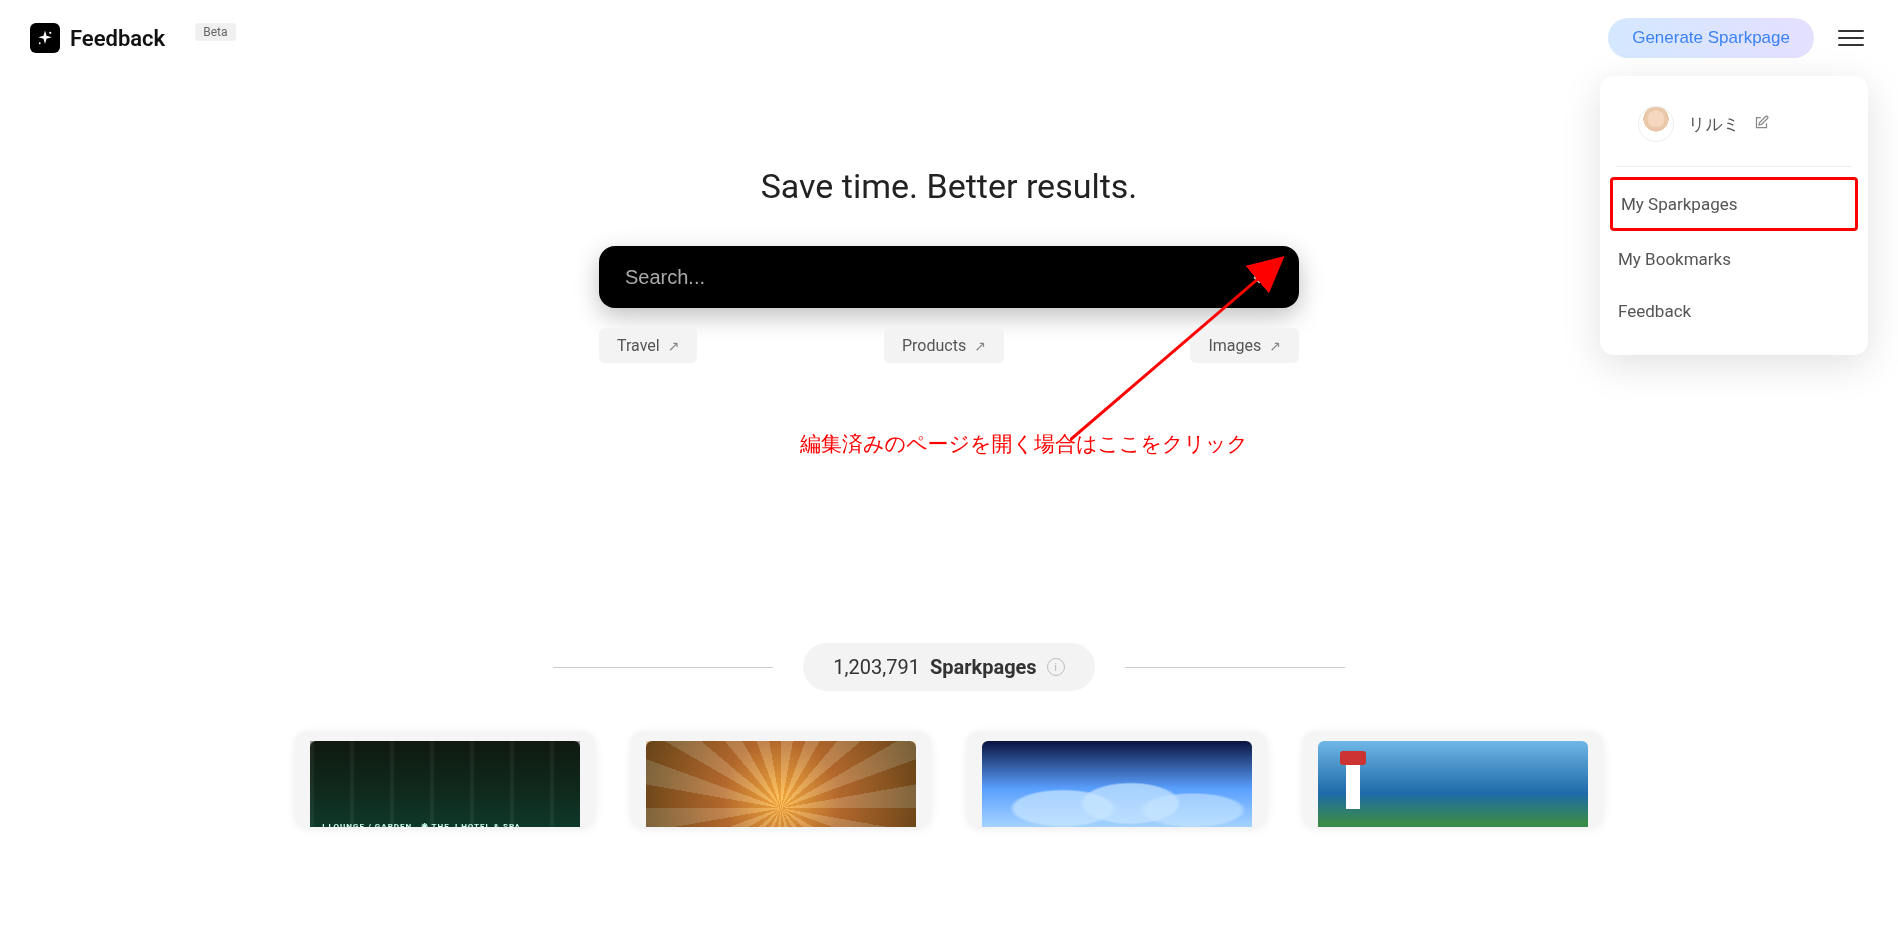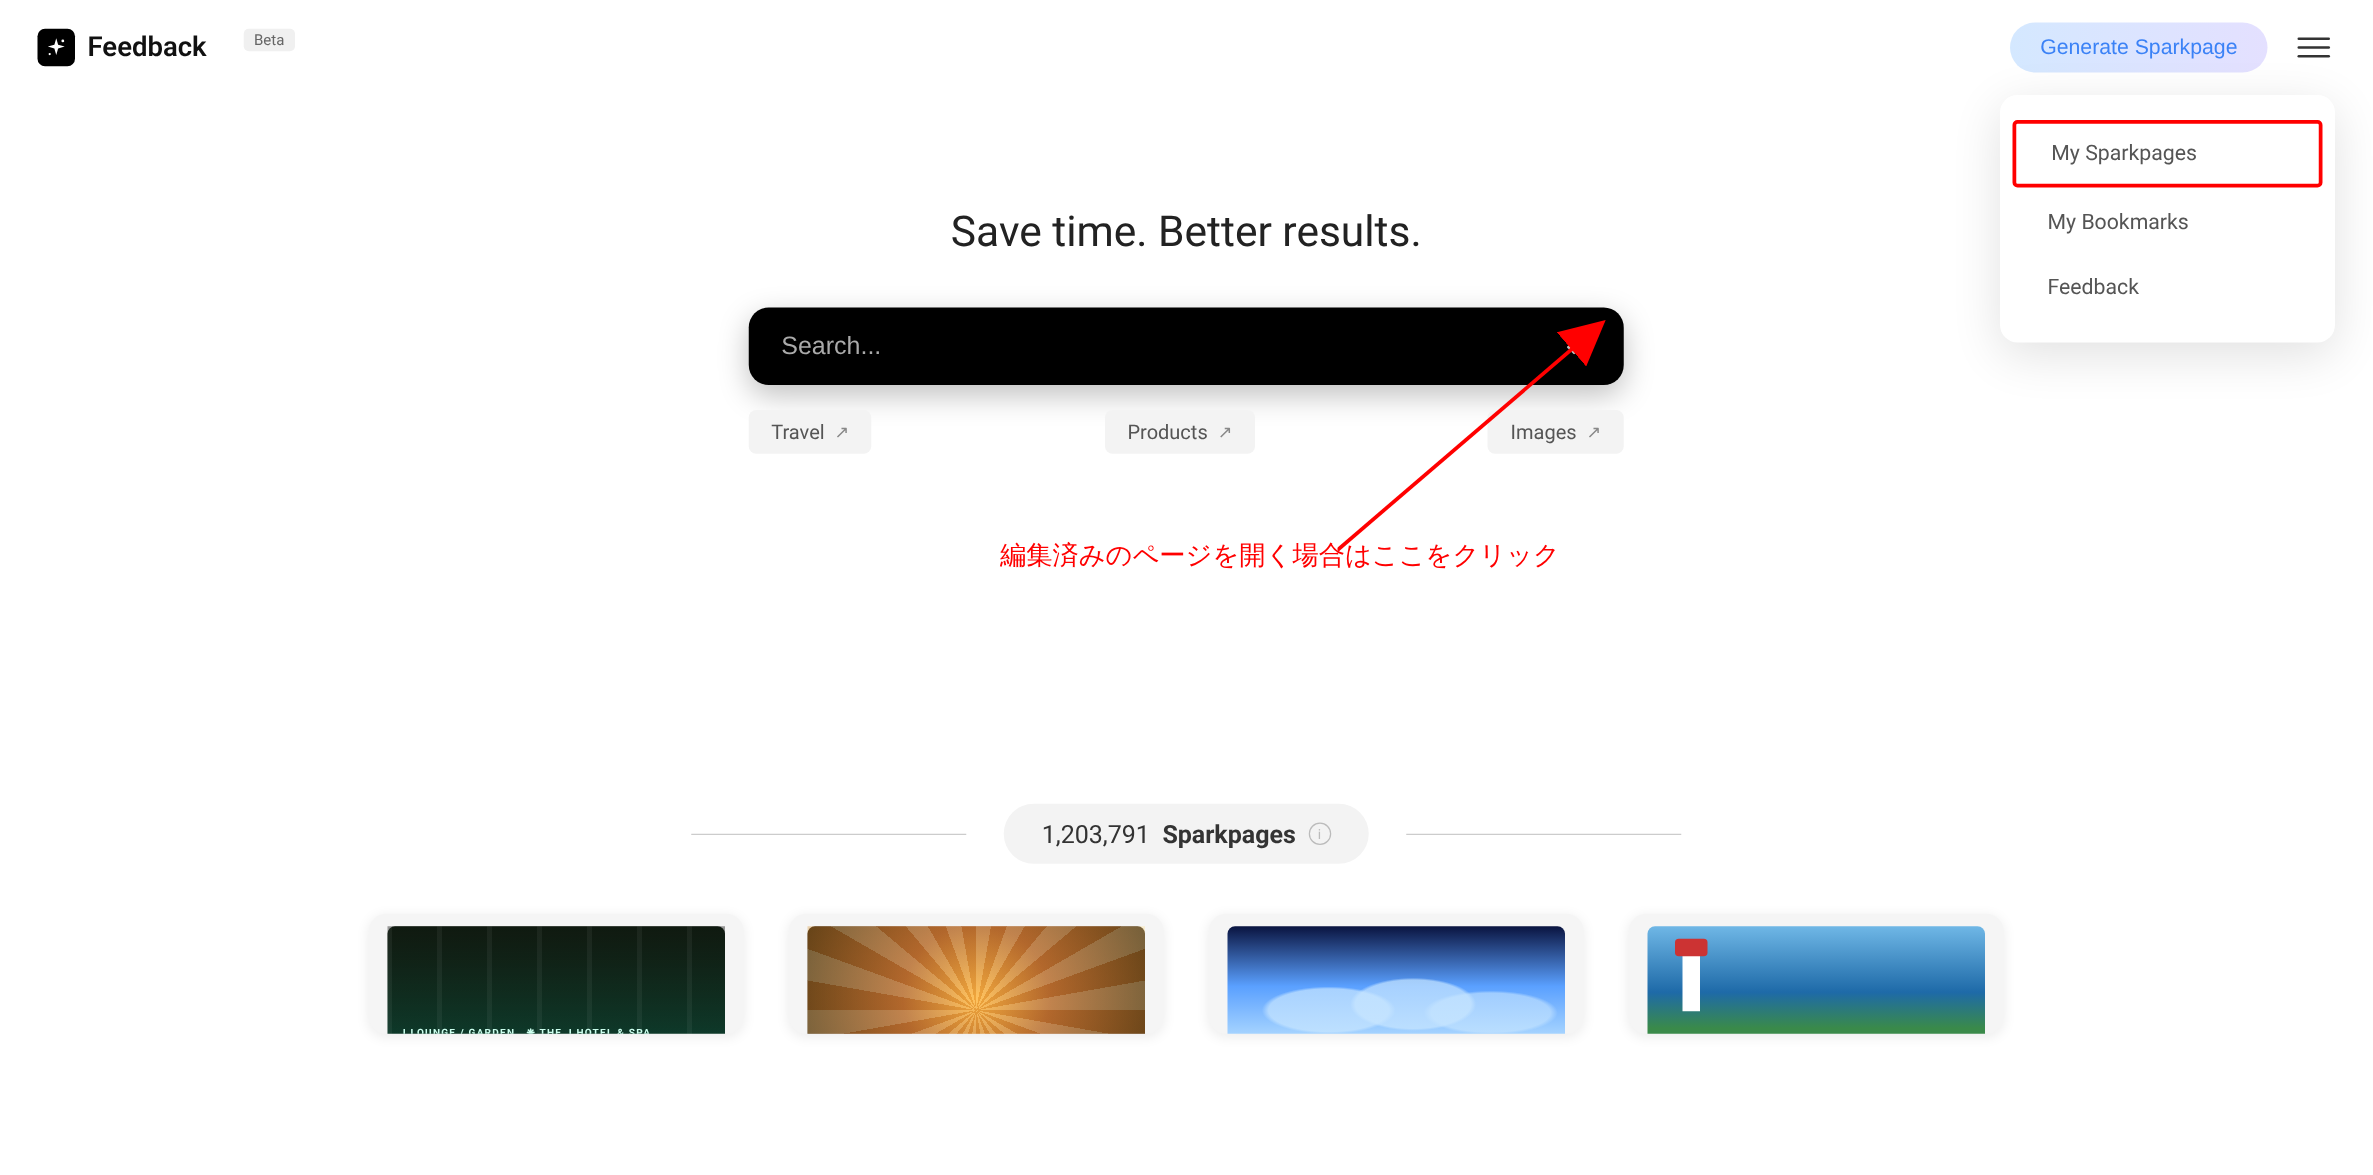--- a/index.html
+++ b/index.html
@@ -255,21 +255,21 @@
   .avatar {
     width: 36px;
     height: 36px;
     border-radius: 50%;
     background: radial-gradient(circle at 50% 35%, #f5d7c0 0 30%, #e8c8a8 31% 45%, #fff 46%);
     border: 1px solid #eee;
   }
   .username { font-size: 17px; color: #555; }
   .edit-icon { color: #888; font-size: 14px; }
   .dd-item {
-    padding: 14px 28px;
+    padding: 14px 8px;
     font-size: 17px;
     color: #555;
     cursor: pointer;
     margin: 4px 10px;
     border-radius: 6px;
   }
   .dd-highlight {
     border: 3px solid #ff0000;
     border-radius: 4px;
   }
@@ -368,20 +368,30 @@
   </div>
   <div class="card">
     <div class="img img3"></div>
   </div>
   <div class="card">
     <div class="img img4"></div>
   </div>
 </div>
 
 <div class="dropdown">
+  <div class="dd-user">
+    <div class="avatar"></div>
+    <span class="username">リルミ</span>
+    <span class="edit-icon">
+      <svg width="15" height="15" viewBox="0 0 24 24" fill="none" stroke="currentColor" stroke-width="2">
+        <path d="M11 4H4v16h16v-7"></path>
+          <path d="M18.5 2.5a2.1 2.1 0 0 1 3 3L12 15l-4 1 1-4 9.5-9.5z"></path>
+      </svg>
+    </span>
+  </div>
   <div class="dd-item dd-highlight">My Sparkpages</div>
   <div class="dd-item">My Bookmarks</div>
   <div class="dd-item">Feedback</div>
 </div>
 
 <div class="annotation-text">編集済みのページを開く場合はここをクリック</div>
 <svg class="annotation-arrow" width="230" height="230">
   <defs>
     <marker id="ah" markerWidth="12" markerHeight="12" refX="10" refY="6" orient="auto">
       <path d="M0,0 L12,6 L0,12 Z" fill="#ff0000"></path>

